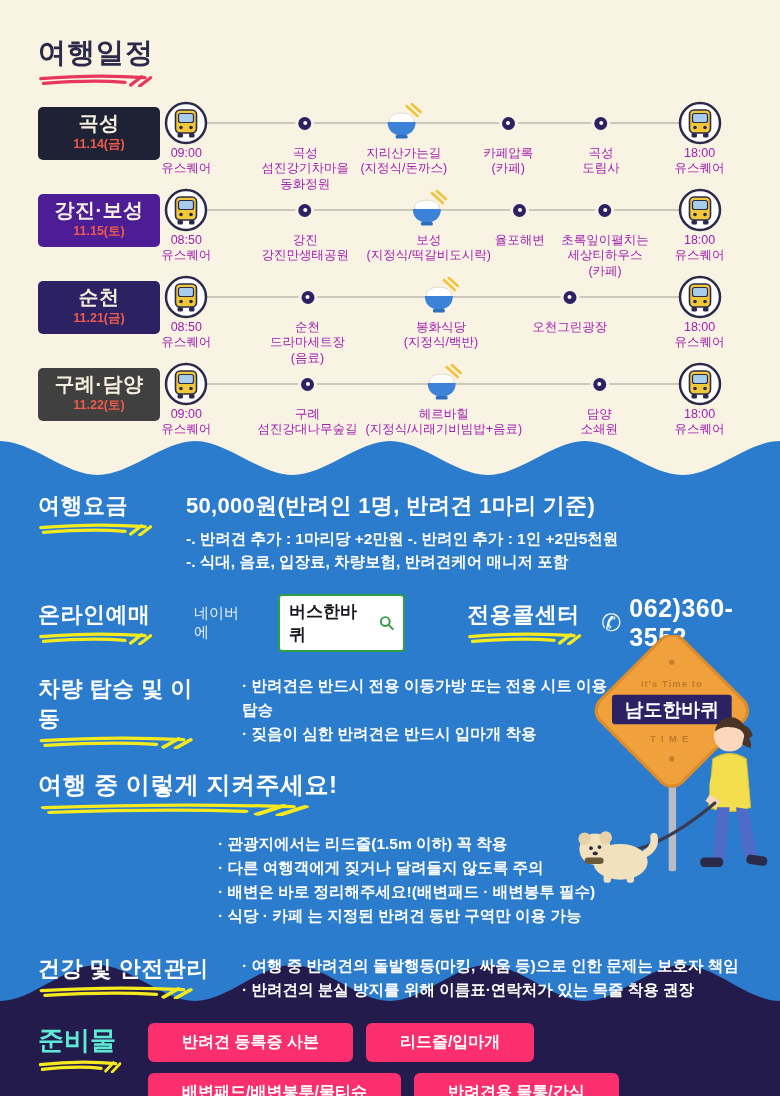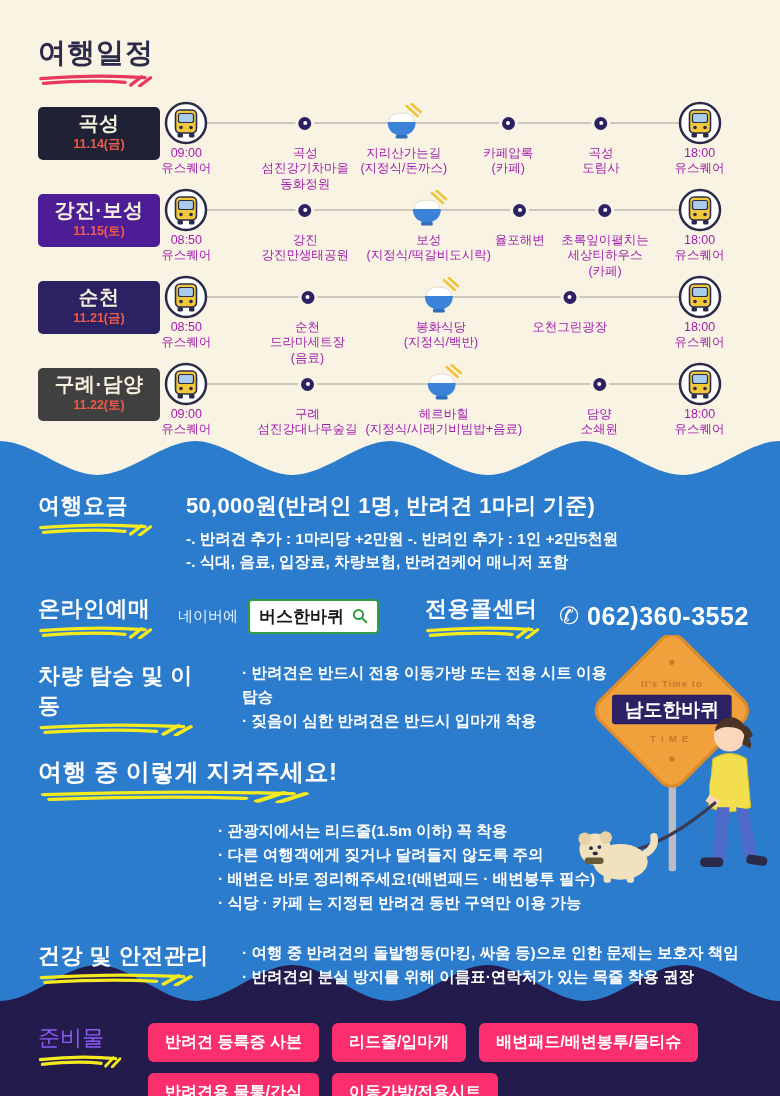--- a/index.html
+++ b/index.html
@@ -34,21 +34,21 @@
 
   
   .sec-blue { background:#2b7ccd; padding:6px 0 0 38px; height:482px; position:relative; color:#fff; }
   .h-blue { display:inline-block; font-size:22px; font-weight:800; color:#fff; letter-spacing:0.5px; }
   .hwrap { flex-shrink:0; }
   .row-flex { display:flex; align-items:flex-start; }
 
   .price-main { font-size:22px; font-weight:800; letter-spacing:0.3px; }
   .price-sub { font-size:15.5px; font-weight:600; margin-top:6px; line-height:1.5; }
 
-  .booking-row { margin-top:20px; align-items:center; }
+  .booking-row { margin-top:20px; align-items:center;gap:16px; }
   .naver-label { font-size:15px; margin:0 10px 0 22px; color:#eaf2ff; }
   .search-box { display:inline-flex; align-items:center; background:#fff; border:2px solid #2f9e44;
                 border-radius:4px; padding:4px 9px; gap:8px; }
   .search-text { font-size:17px; font-weight:800; color:#18181d; }
   .callcenter { display:flex; align-items:center; margin-left:46px; }
   .phone-icon { font-size:24px; margin:0 8px 0 16px; line-height:1; }
   .phone-number { font-size:25px; font-weight:800; letter-spacing:0.5px; }
 
   .bullets { font-size:15.5px; font-weight:600; line-height:1.55; }
   .boarding-row { margin-top:22px; }
@@ -56,23 +56,23 @@
   .rules-block { margin-top:20px; }
   .rules-block .bullets { margin-left:180px; margin-top:16px; max-width:400px; }
   .safety-row { margin-top:26px; }
   .safety-row .bullets { margin-left:28px; }
 
   
   .illus { position:absolute; right:0; top:158px; width:210px; height:252px; }
 
   
   .sec-navy { background:#241b4d; height:98px; padding:18px 26px 0 38px; display:flex; }
-  .h-navy { display:inline-block; font-size:22px; font-weight:400; color:#8b5cf6; }
+  .h-navy { display:inline-block; font-size:26px; font-weight:700; color:#5eead4; }
   .pills { flex:1; margin-left:18px; display:flex; flex-wrap:wrap; gap:11px 13px; align-content:flex-start; }
-  .pill { background:#fb2e6e; color:#fff; border-radius:6px; padding:9px 17px; font-size:16px; font-weight:800;
+  .pill { background:#fb2e6e; color:#fff; border-radius:6px; padding:9px 34px; font-size:16px; font-weight:800;
           white-space:nowrap; }
 </style>
 </head>
 <body>
 
 <div class="page">
 
   <div class="sec-top">
     <div>
       <span class="main-title">여행일정</span>

